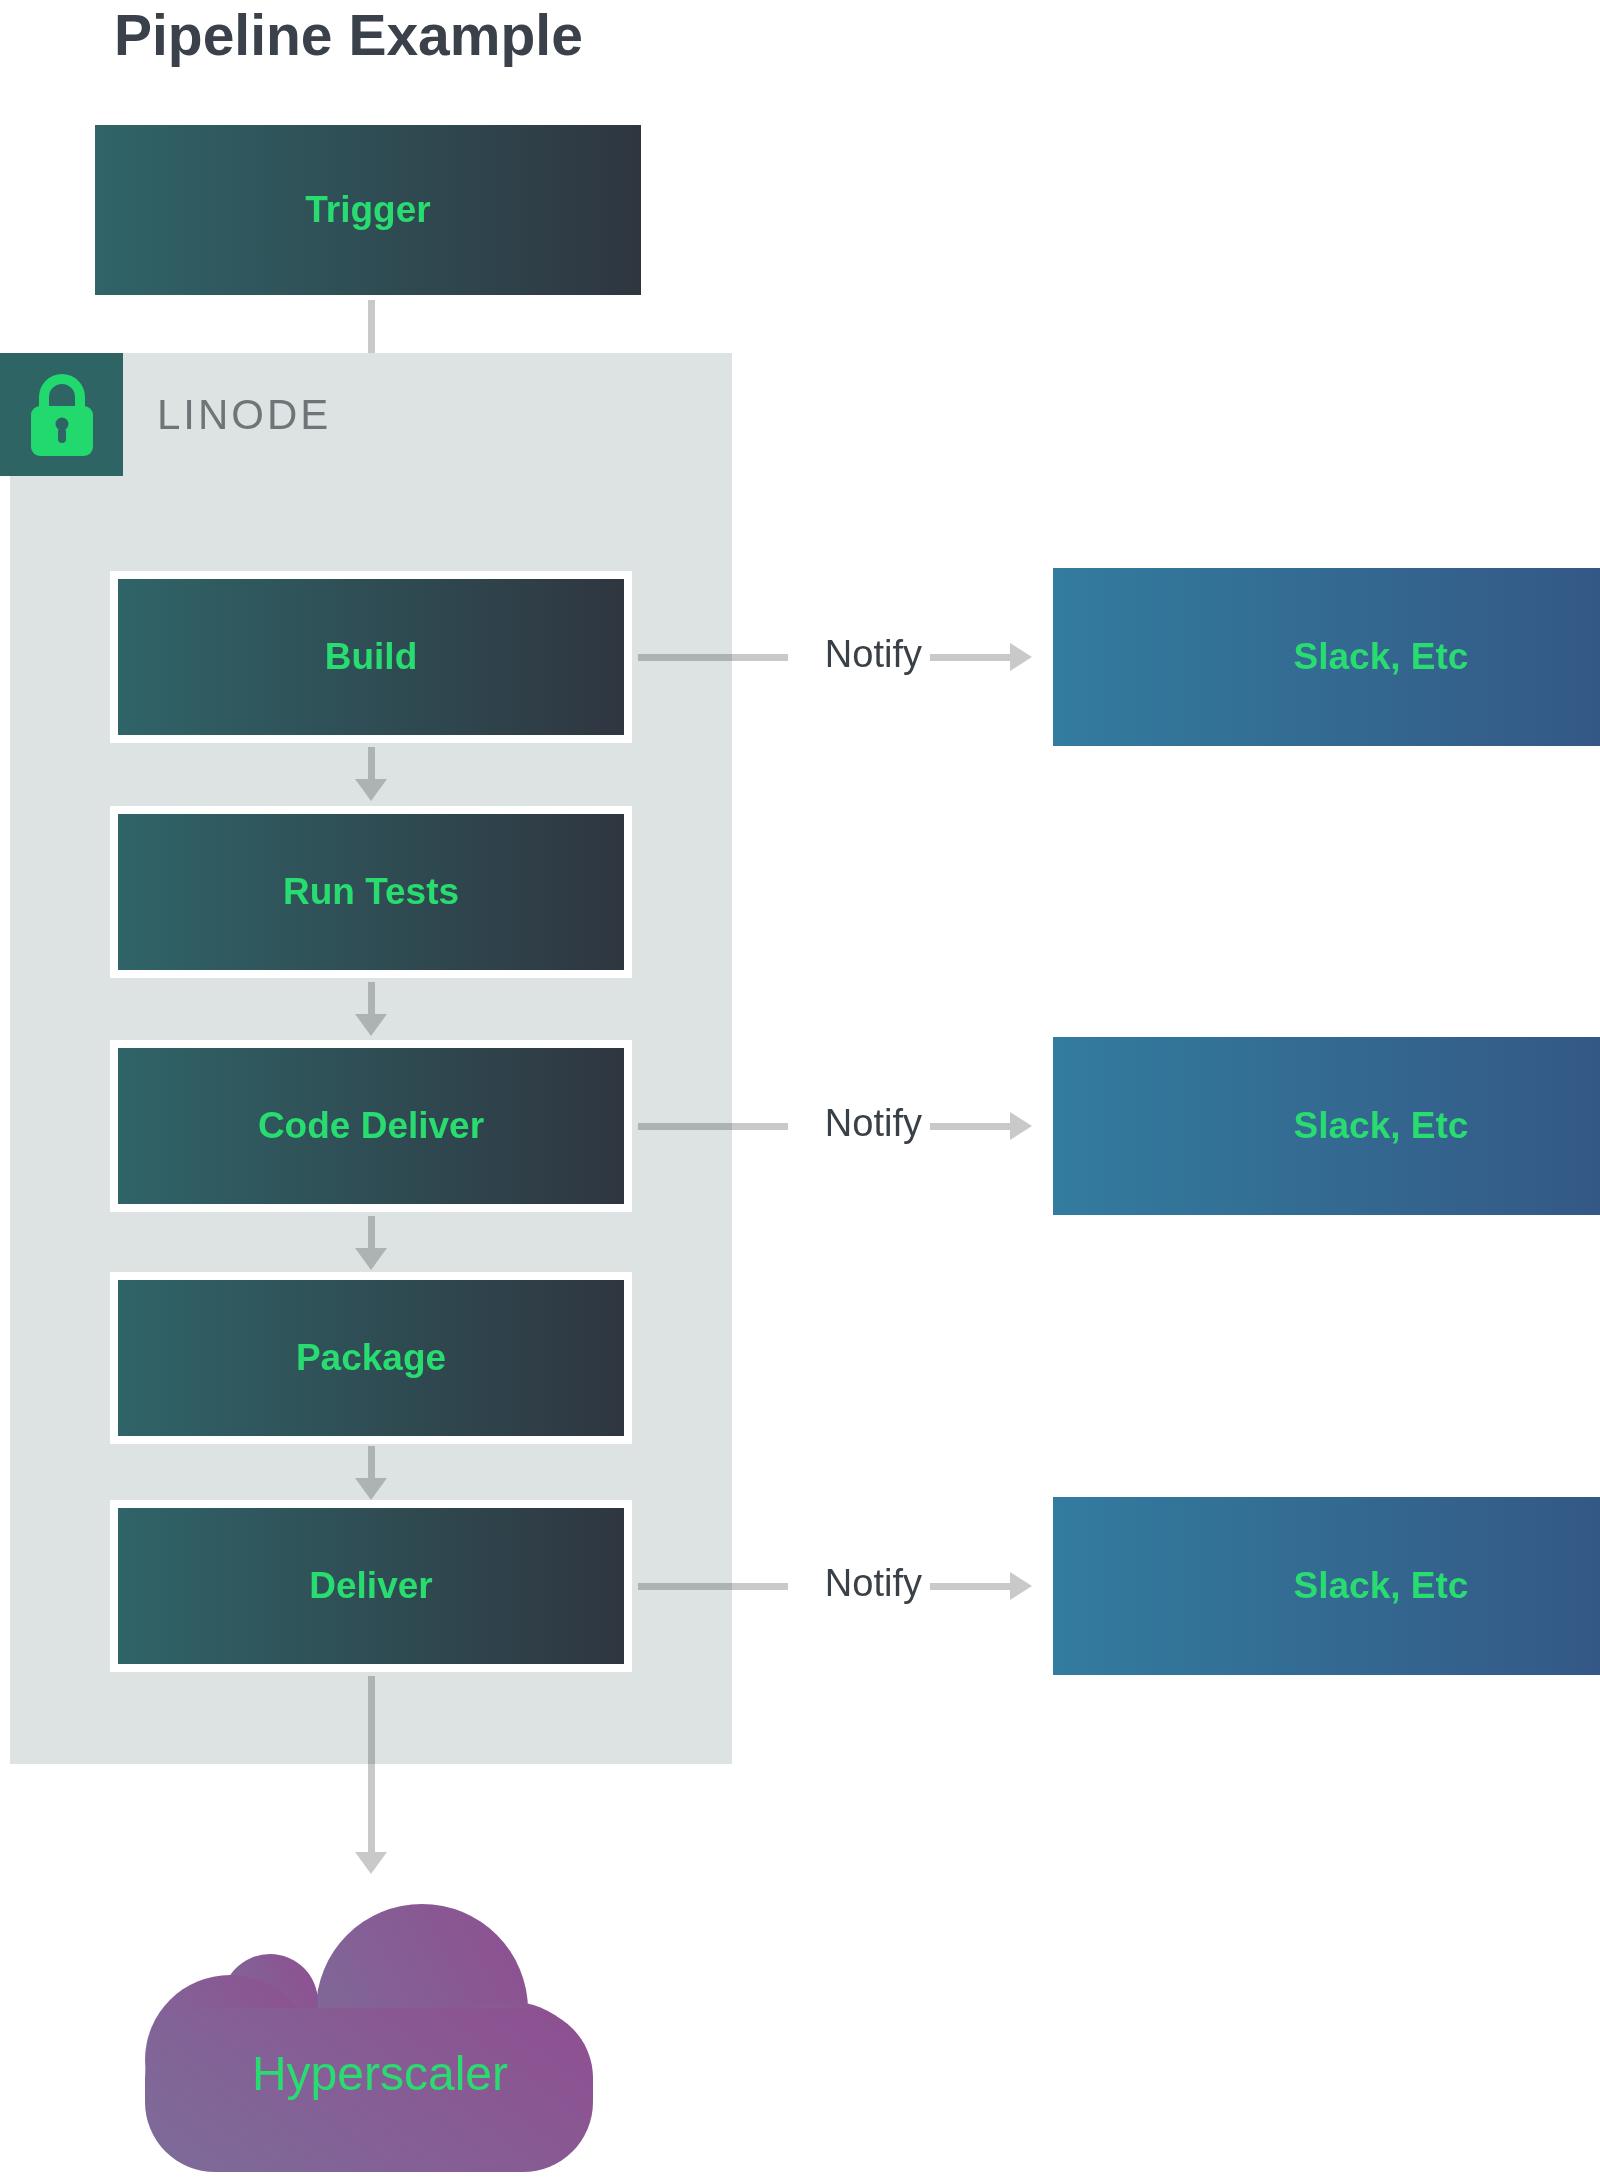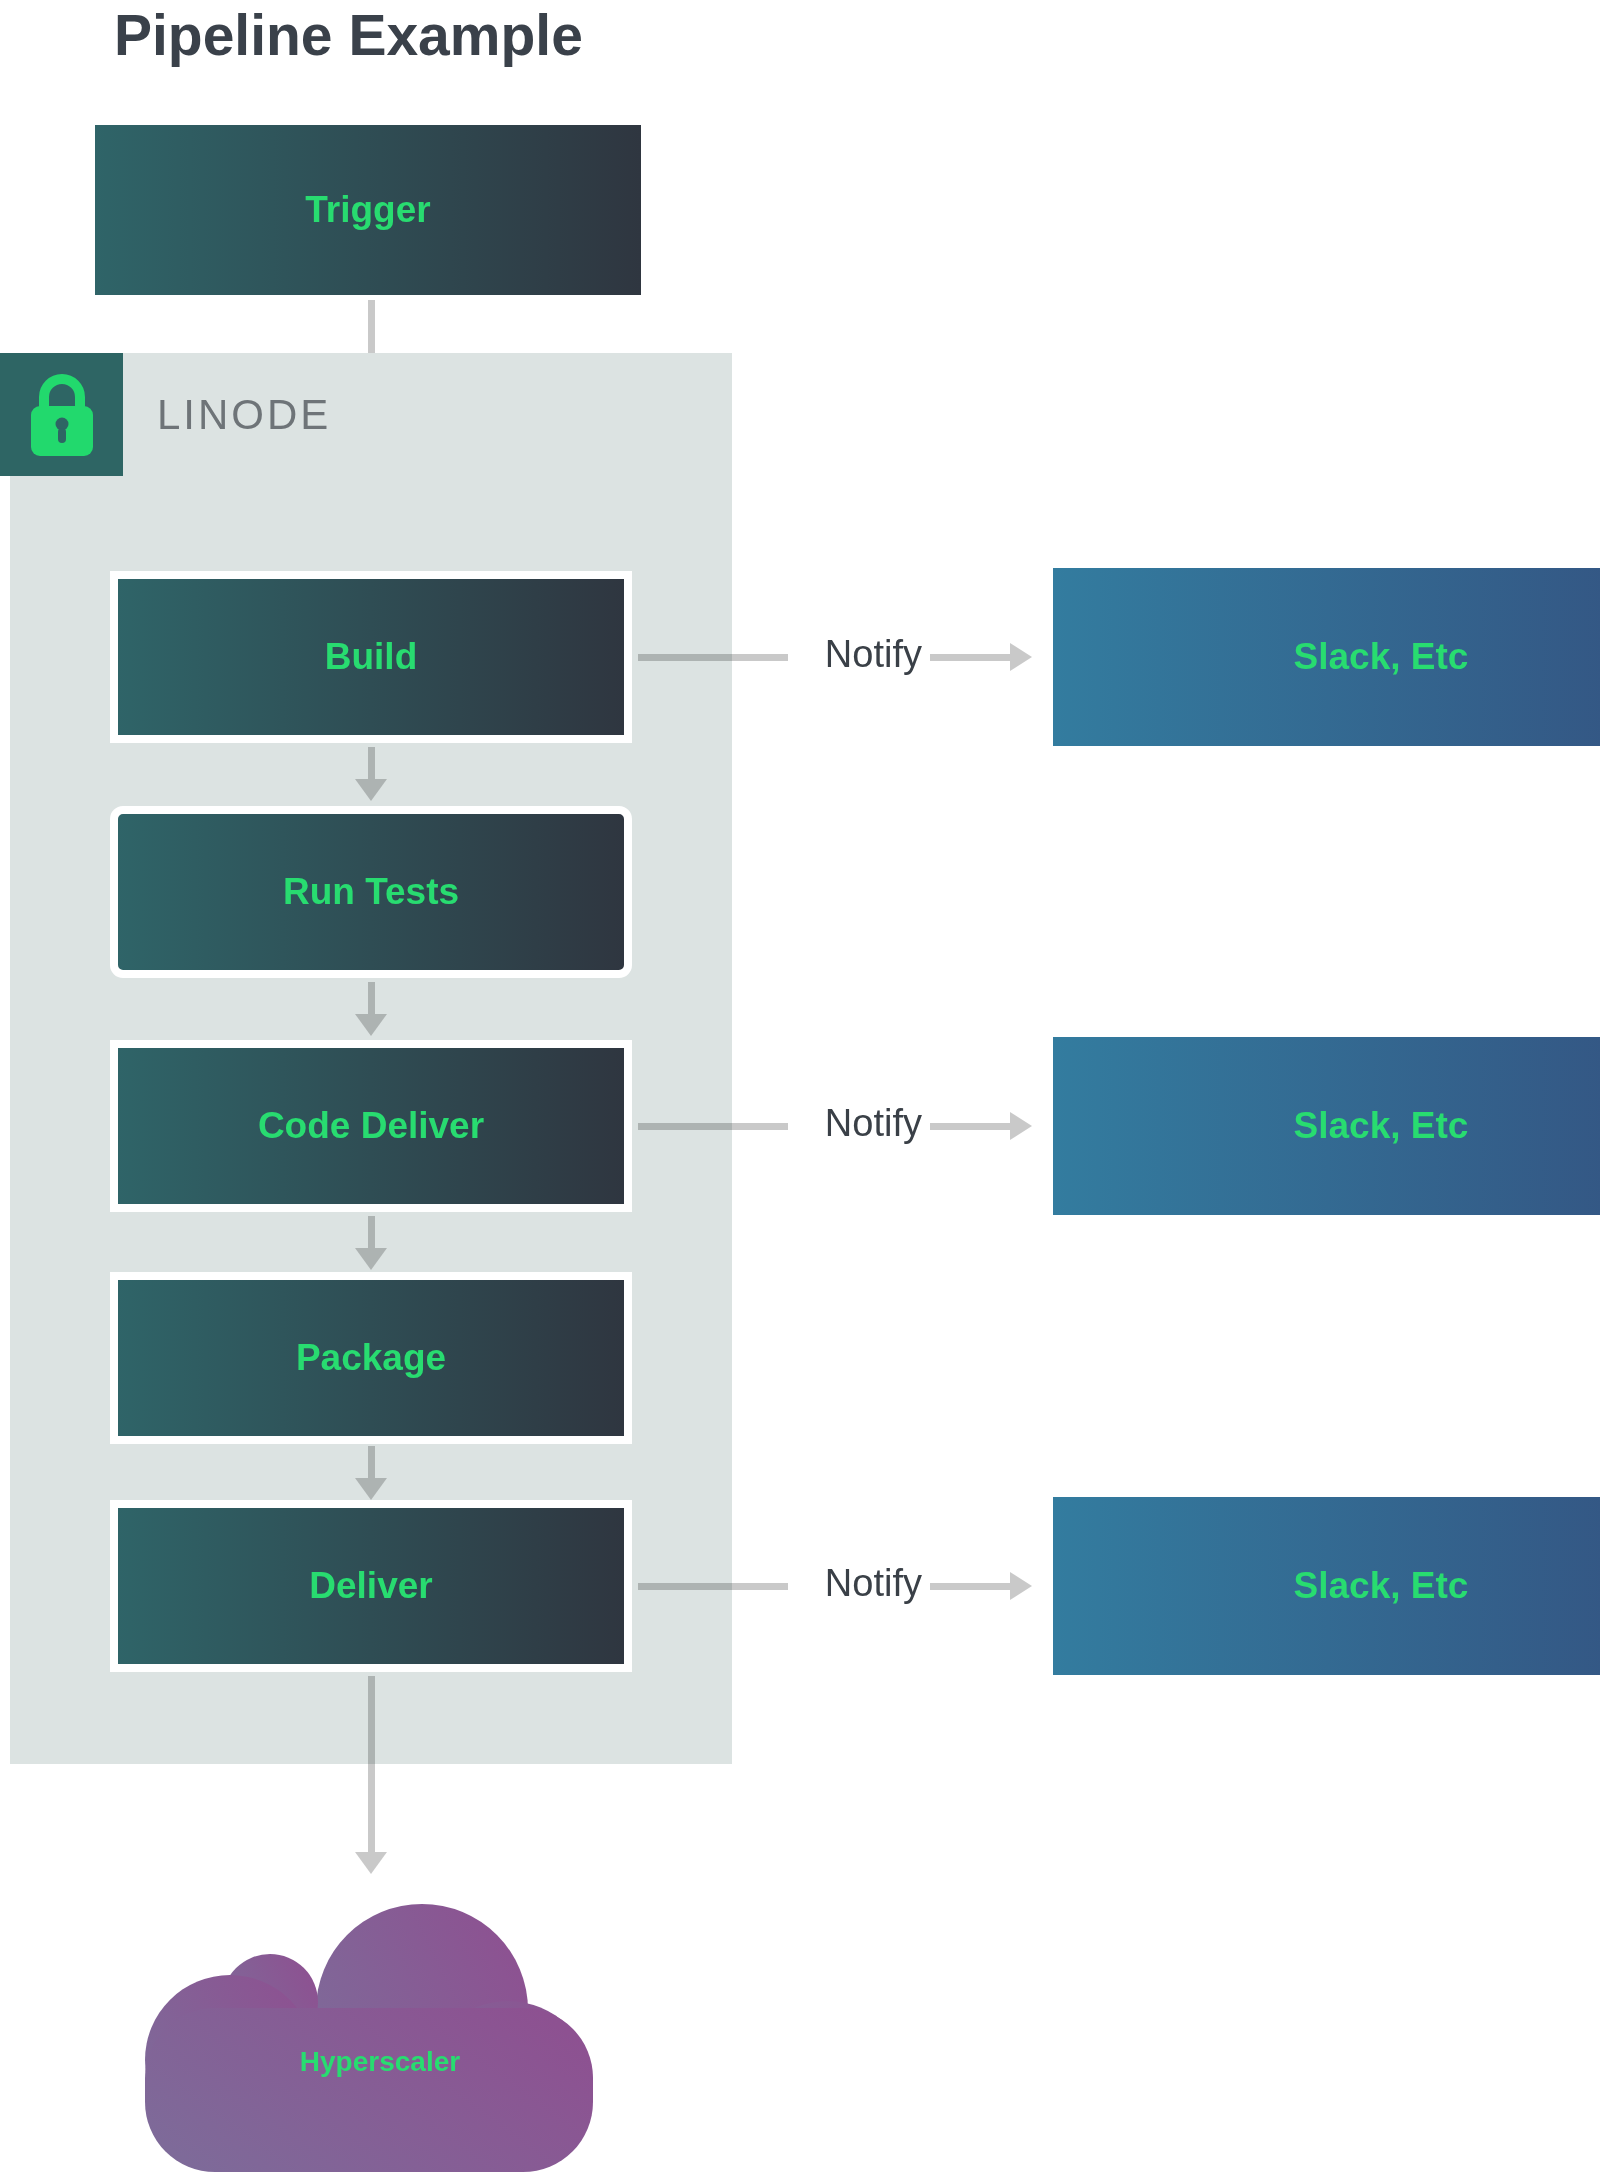--- a/index.html
+++ b/index.html
@@ -17,40 +17,40 @@
 
   
   .node{position:absolute;display:flex;align-items:center;justify-content:center;}
   .grad-stage{background:linear-gradient(90deg,#2f6468 0%,#2f3640 100%);}
   .grad-target{background:linear-gradient(90deg,#337c9f 0%,#345180 100%);}
   .node-label{color:#28dc70;font-size:37px;font-weight:bold;}
 
   .trigger{left:95px;top:125px;width:546px;height:170px;}
 
   .stage{left:110px;width:506px;height:156px;border:8px solid #ffffff;}
-  .s1{top:571px;} .s2{top:806px;border-radius:13px;} .s3{top:1040px;} .s4{top:1272px;} .s5{top:1500px;text-align:center;}
+  .s1{top:571px;} .s2{top:806px;} .s3{top:1040px;} .s4{top:1272px;} .s5{top:1500px;text-align:center;}
 
   .target{left:1053px;width:656px;height:178px;}
   .t1{top:568px;} .t2{top:1037px;} .t3{top:1497px;}
 
   
   .vstem{position:absolute;left:368px;width:7px;background:rgba(0,0,0,0.21);}
   .vhead{position:absolute;left:355px;width:0;height:0;
          border-left:16px solid transparent;border-right:16px solid transparent;
          border-top:22px solid rgba(0,0,0,0.21);}
   .hstem{position:absolute;height:7px;background:rgba(0,0,0,0.21);}
   .hhead{position:absolute;width:0;height:0;
          border-top:14px solid transparent;border-bottom:14px solid transparent;
          border-left:22px solid rgba(0,0,0,0.21);}
   .notify-label{position:absolute;left:792px;width:130px;text-align:right;
                 font-size:38px;color:#3a4047;}
 
   .cloud-wrap{position:absolute;left:135px;top:1898px;width:460px;height:276px;}
   .cloud-label{position:absolute;left:156px;top:2046px;width:448px;text-align:center;
-               font-size:28px;font-weight:bold;color:#28dc70;}
+               font-size:48px;font-weight:normal;color:#28dc70;}
 </style>
 </head>
 <body>
 
 <div id="canvas">
 
   <div class="title">Pipeline Example</div>
 
   <div class="node grad-stage trigger">
     <span class="node-label">Trigger</span>

